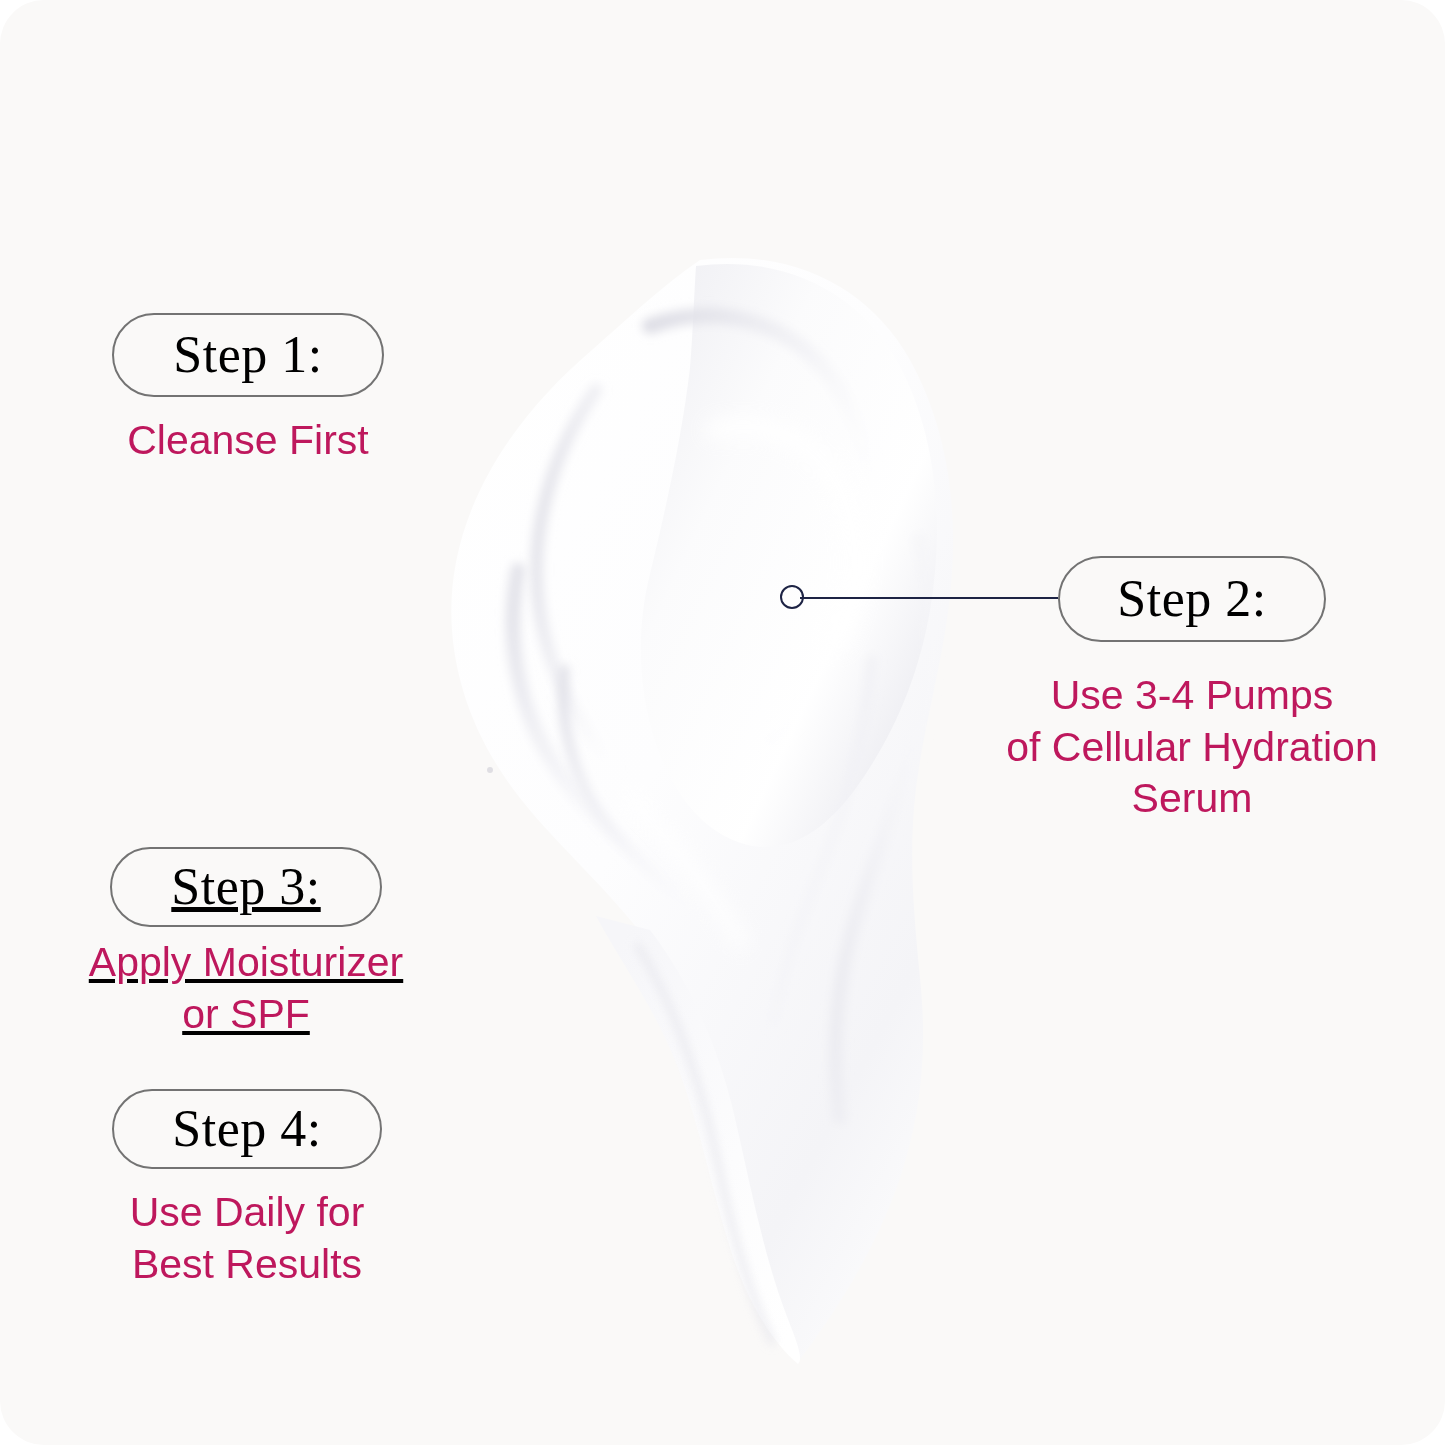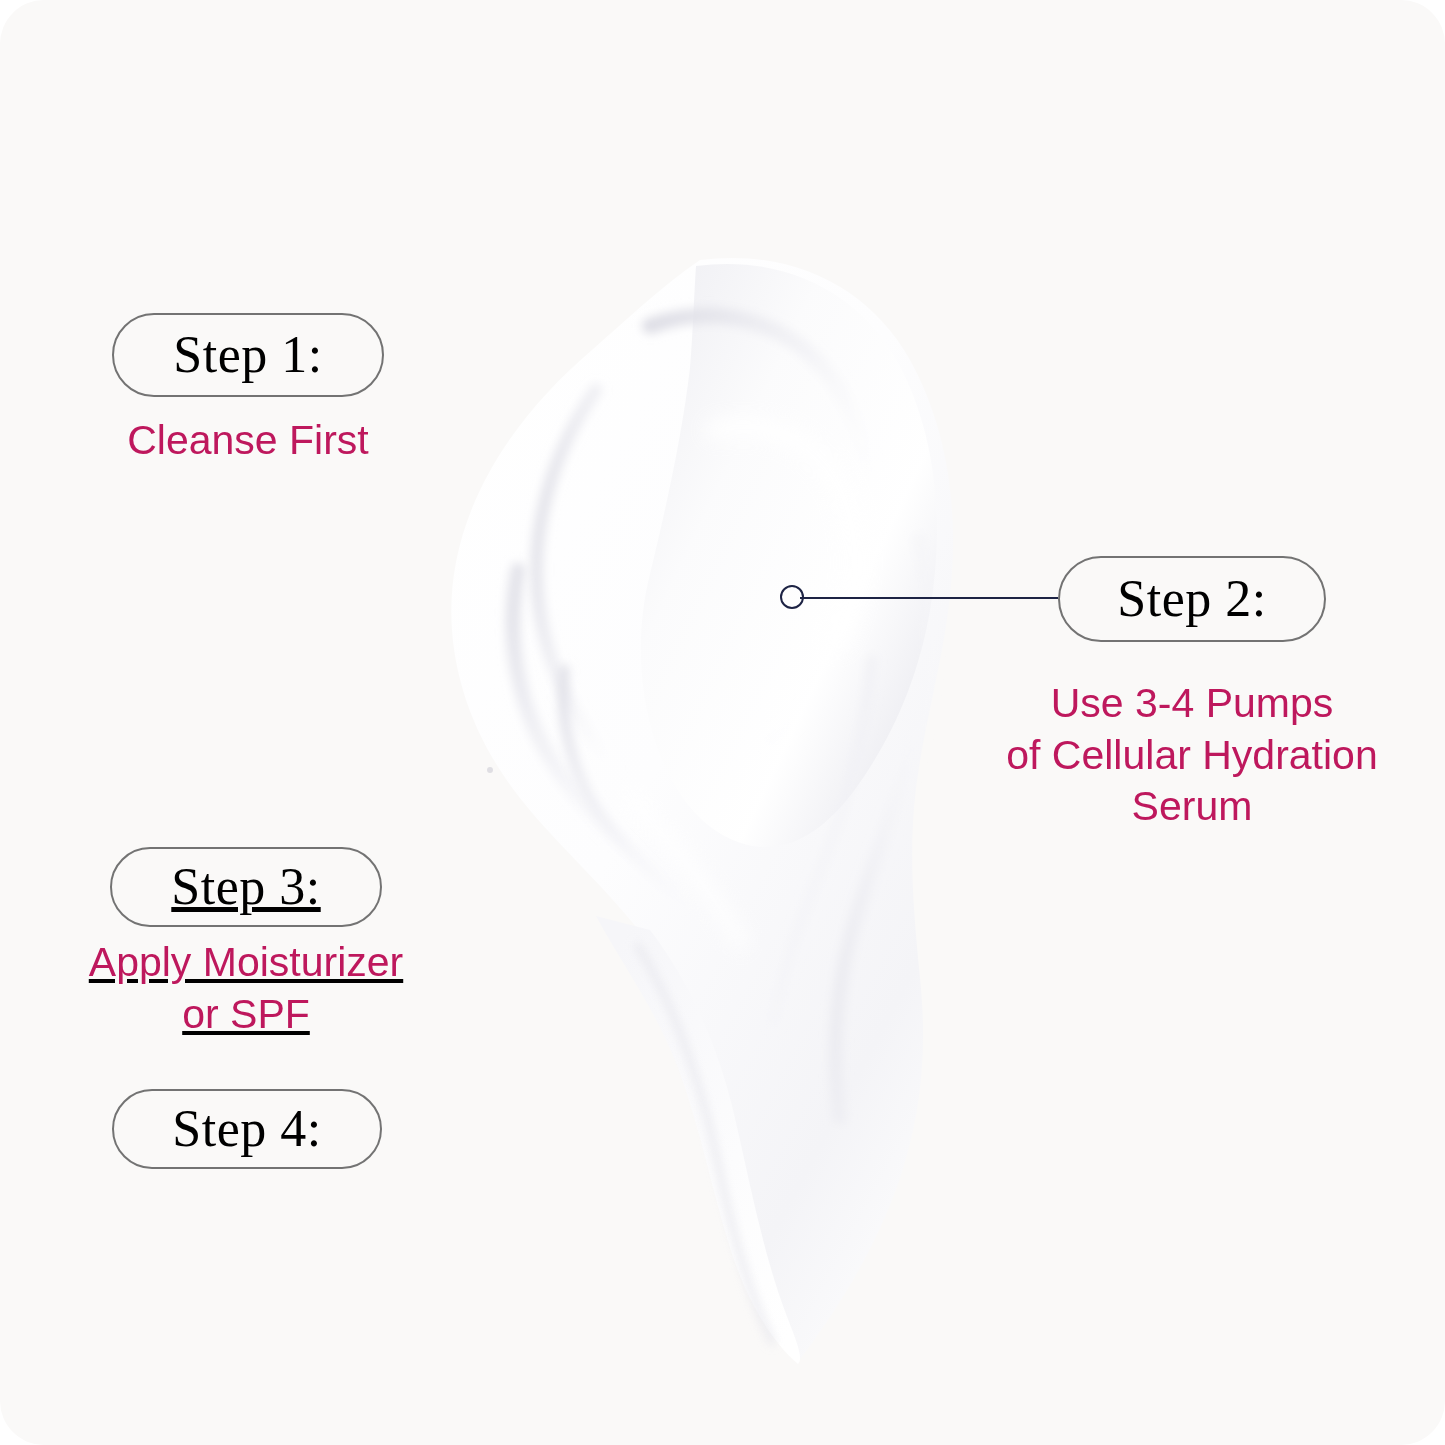--- a/index.html
+++ b/index.html
@@ -85,21 +85,21 @@
 
   
   #step-1 { left: 112px; top: 313px; width: 272px; }
   #step-1 .step-pill { width: 272px; height: 84px; }
   #step-1 .step-desc { margin-top: 18px; width: 272px; }
 
   
   #step-2 { left: 1058px; top: 556px; width: 268px; }
   #step-2 .step-pill { width: 268px; height: 86px; }
   #step-2 .step-desc {
-    margin-top: 36px;
+    margin-top: 28px;
     width: 400px;
     margin-left: -66px;
   }
 
   
   #step-3 { left: 110px; top: 847px; width: 272px; text-decoration: underline; }
   #step-3 .step-pill { width: 272px; height: 80px; }
   #step-3 .step-desc {
     margin-top: 10px;
     width: 400px;
@@ -226,15 +226,17 @@
   </div>
 
   <div class="step-group" id="step-3">
     <div class="step-pill">Step 3:</div>
     <div class="step-desc">Apply Moisturizer
 or SPF</div>
   </div>
 
   <div class="step-group" id="step-4">
     <div class="step-pill">Step 4:</div>
+    <div class="step-desc">Use Daily for
+Best Results</div>
   </div>
 
 </div>
 
 </body></html>

